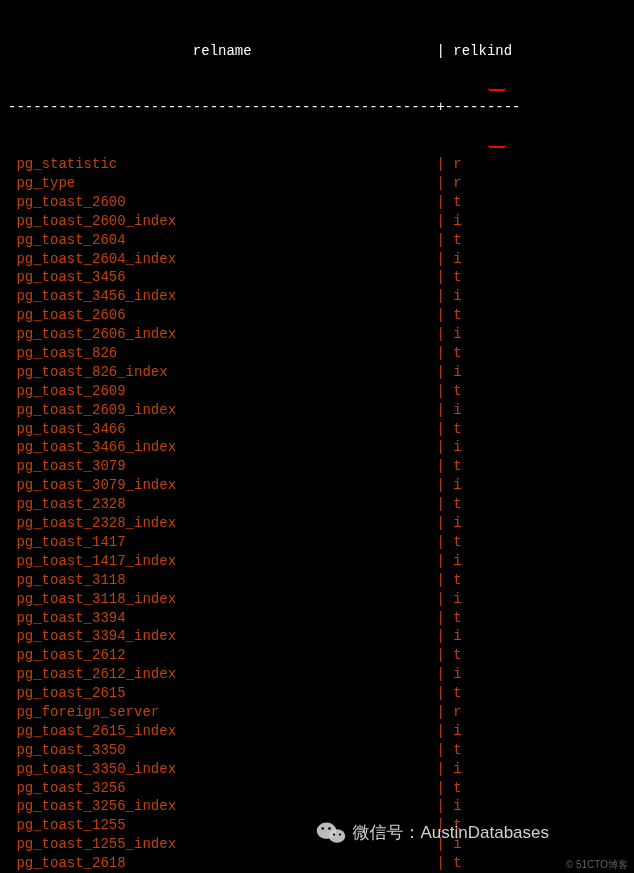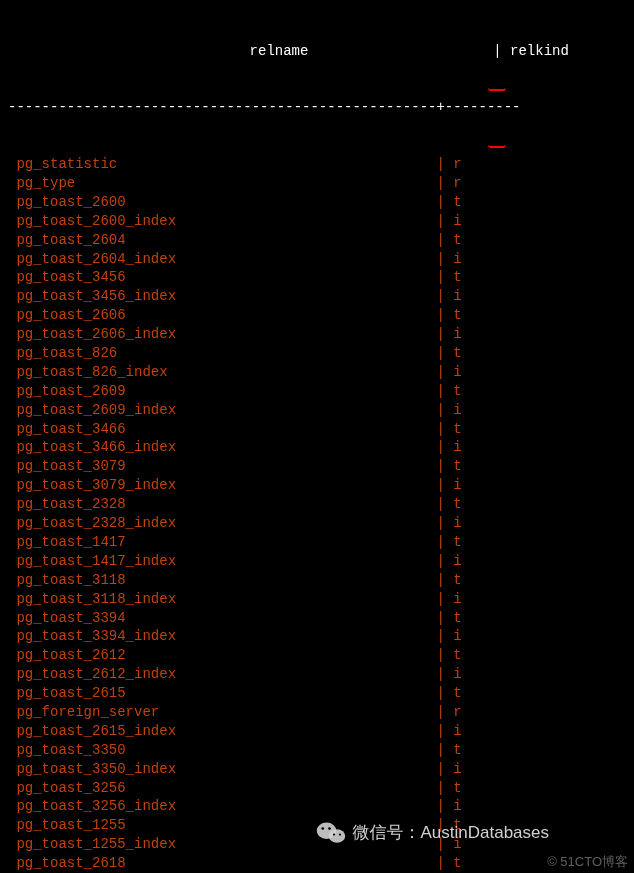--- a/index.html
+++ b/index.html
@@ -18,21 +18,20 @@
       overflow: hidden;
       position: relative;
       padding-top: 4px;
     }
     .terminal {
       white-space: pre;
       padding-left: 8px;
     }
     .header-row {
       color: #fff;
-      text-align: center;
     }
     .divider-row {
       color: #fff;
     }
     .data-row {
       color: #c2410c;
     }
     .red-underline {
       position: absolute;
       border-bottom: 2px solid #ff0000;
@@ -60,21 +59,21 @@
     .wechat-icon svg {
       width: 100%;
       height: 100%;
     }
     .corner-watermark {
       position: absolute;
       bottom: 2px;
       right: 6px;
       color: #888;
       font-family: sans-serif;
-      font-size: 13px;
+      font-size: 10px;
       opacity: 0.7;
     }
   </style>
 </head>
 <body>
 
 <div class="terminal">
   <div id="header-line" class="header-row">                      relname                      | relkind </div>
   <div id="divider-line" class="divider-row">---------------------------------------------------+---------</div>
   <div id="rows-container"><div class="data-row"> pg_statistic                                      | r</div><div class="data-row"> pg_type                                           | r</div><div class="data-row"> pg_toast_2600                                     | t</div><div class="data-row"> pg_toast_2600_index                               | i</div><div class="data-row"> pg_toast_2604                                     | t</div><div class="data-row"> pg_toast_2604_index                               | i</div><div class="data-row"> pg_toast_3456                                     | t</div><div class="data-row"> pg_toast_3456_index                               | i</div><div class="data-row"> pg_toast_2606                                     | t</div><div class="data-row"> pg_toast_2606_index                               | i</div><div class="data-row"> pg_toast_826                                      | t</div><div class="data-row"> pg_toast_826_index                                | i</div><div class="data-row"> pg_toast_2609                                     | t</div><div class="data-row"> pg_toast_2609_index                               | i</div><div class="data-row"> pg_toast_3466                                     | t</div><div class="data-row"> pg_toast_3466_index                               | i</div><div class="data-row"> pg_toast_3079                                     | t</div><div class="data-row"> pg_toast_3079_index                               | i</div><div class="data-row"> pg_toast_2328                                     | t</div><div class="data-row"> pg_toast_2328_index                               | i</div><div class="data-row"> pg_toast_1417                                     | t</div><div class="data-row"> pg_toast_1417_index                               | i</div><div class="data-row"> pg_toast_3118                                     | t</div><div class="data-row"> pg_toast_3118_index                               | i</div><div class="data-row"> pg_toast_3394                                     | t</div><div class="data-row"> pg_toast_3394_index                               | i</div><div class="data-row"> pg_toast_2612                                     | t</div><div class="data-row"> pg_toast_2612_index                               | i</div><div class="data-row"> pg_toast_2615                                     | t</div><div class="data-row"> pg_foreign_server                                 | r</div><div class="data-row"> pg_toast_2615_index                               | i</div><div class="data-row"> pg_toast_3350                                     | t</div><div class="data-row"> pg_toast_3350_index                               | i</div><div class="data-row"> pg_toast_3256                                     | t</div><div class="data-row"> pg_toast_3256_index                               | i</div><div class="data-row"> pg_toast_1255                                     | t</div><div class="data-row"> pg_toast_1255_index                               | i</div><div class="data-row"> pg_toast_2618                                     | t</div><div class="data-row"> pg_toast_2618_index                               | i</div></div>

